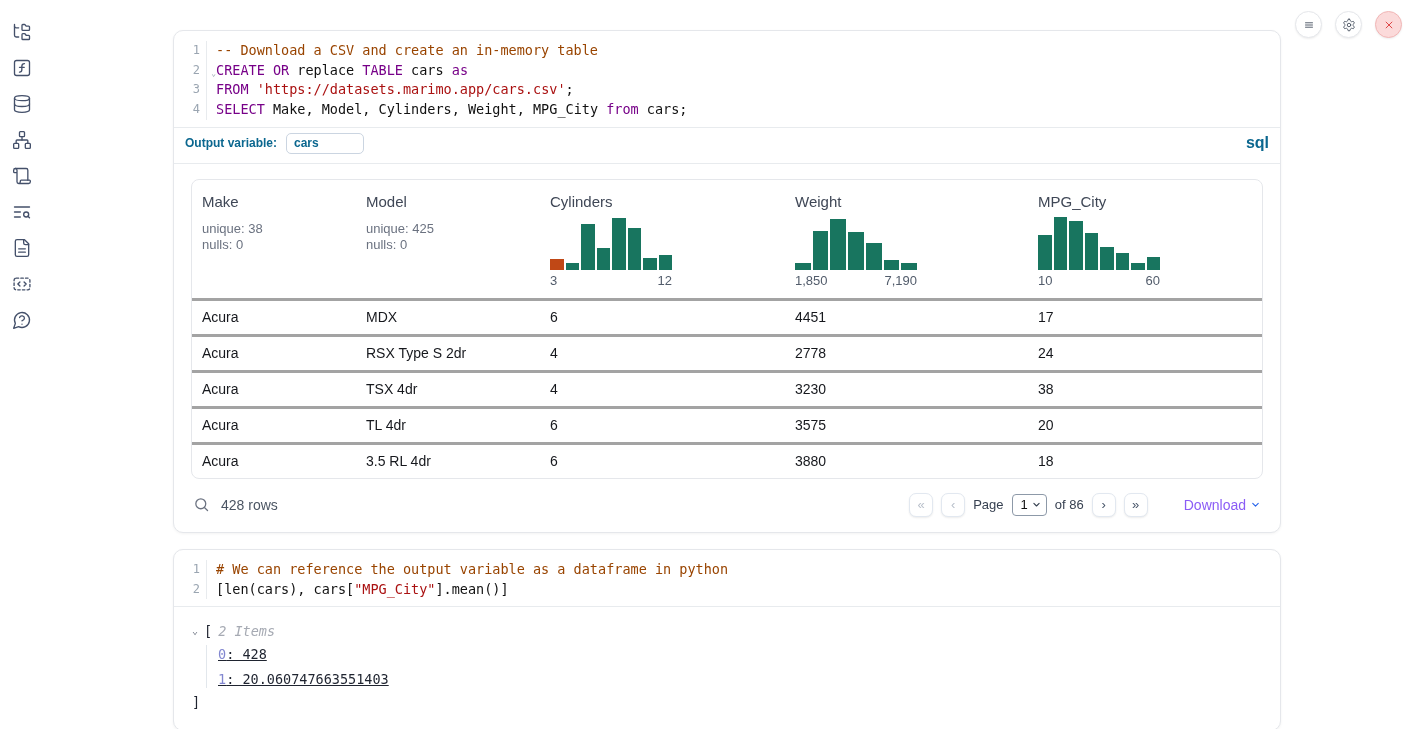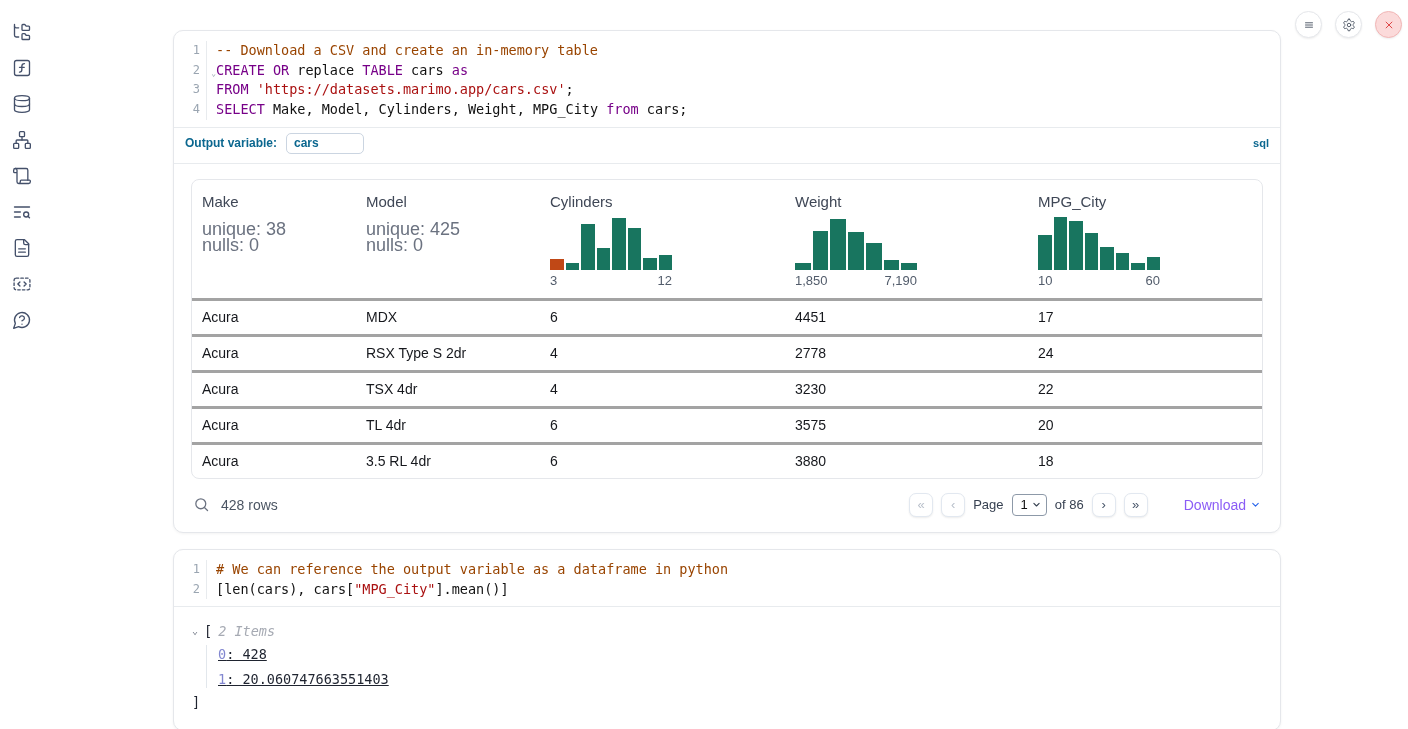--- a/index.html
+++ b/index.html
@@ -30,31 +30,31 @@
   .code-text{padding-left:9px;white-space:pre;color:#111;}
   .tok-kw{color:#770088;}
   .tok-str{color:#aa1111;}
   .tok-cmt{color:#994400;}
   .tok-pl{color:#111;}
 
   
   .outvar-row{display:flex;align-items:center;gap:9px;padding:5px 11px 9px;border-top:1px solid #e8ebee;justify-content:flex-end;}
   .outvar-label{font-size:12px;font-weight:bold;color:#0b678f;}
   .outvar-input{width:78px;height:21px;border:1px solid #cbd5e1;border-radius:5px;padding:0 7px;font-size:12px;font-weight:bold;color:#0b678f;font-family:"Liberation Sans",sans-serif;box-sizing:border-box;outline:none;}
-  .lang-badge{margin-left:auto;font-size:11px;font-weight:bold;color:#0b678f;}
+  .lang-badge{margin-left:auto;font-size:16px;font-weight:bold;color:#0b678f;}
 
   
   .cell-output{border-top:1px solid #e8ebee;padding:15px 17px 13px;}
 
   
   .table-panel{border:1px solid #e5e7eb;border-radius:8px;overflow:hidden;}
   .t-header,.t-row{display:grid;grid-template-columns:164px 184px 245px 243px 1fr;}
   .th-cell{padding:13px 8px 10px 10px;cursor:pointer;}
   .th-name{font-size:15px;color:#3f4756;line-height:18px;}
-  .th-stats{margin-top:10px;font-size:18px;color:#6b7280;line-height:16.5px;}
+  .th-stats{margin-top:10px;font-size:13px;color:#6b7280;line-height:16.5px;}
   .hist{margin-top:6px;width:122px;}
   .hist-bars{display:flex;align-items:flex-end;gap:2px;height:53px;}
   .hist-bars .bar{flex:1;background:#18755f;}
   .hist-bars .bar.orange{background:#c04816;}
   .hist-labels{display:flex;justify-content:space-between;font-size:13px;color:#525c6b;margin-top:3px;line-height:15px;}
   .t-row{border-top:3px solid #a3a3a3;height:33px;align-items:center;font-size:14px;color:#16181d;}
   .t-row>div{padding:0 8px 0 10px;}
 
   
   .t-footer{display:flex;align-items:center;margin-top:8px;padding:6px 2px 2px;gap:11px;}
@@ -314,21 +314,21 @@
                 <div>RSX Type S 2dr</div>
                 <div>4</div>
                 <div>2778</div>
                 <div>24</div>
               </div>
               <div class="t-row">
                 <div>Acura</div>
                 <div>TSX 4dr</div>
                 <div>4</div>
                 <div>3230</div>
-                <div>22</div>
+                <div>38</div>
               </div>
               <div class="t-row">
                 <div>Acura</div>
                 <div>TL 4dr</div>
                 <div>6</div>
                 <div>3575</div>
                 <div>20</div>
               </div>
               <div class="t-row">
                 <div>Acura</div>

